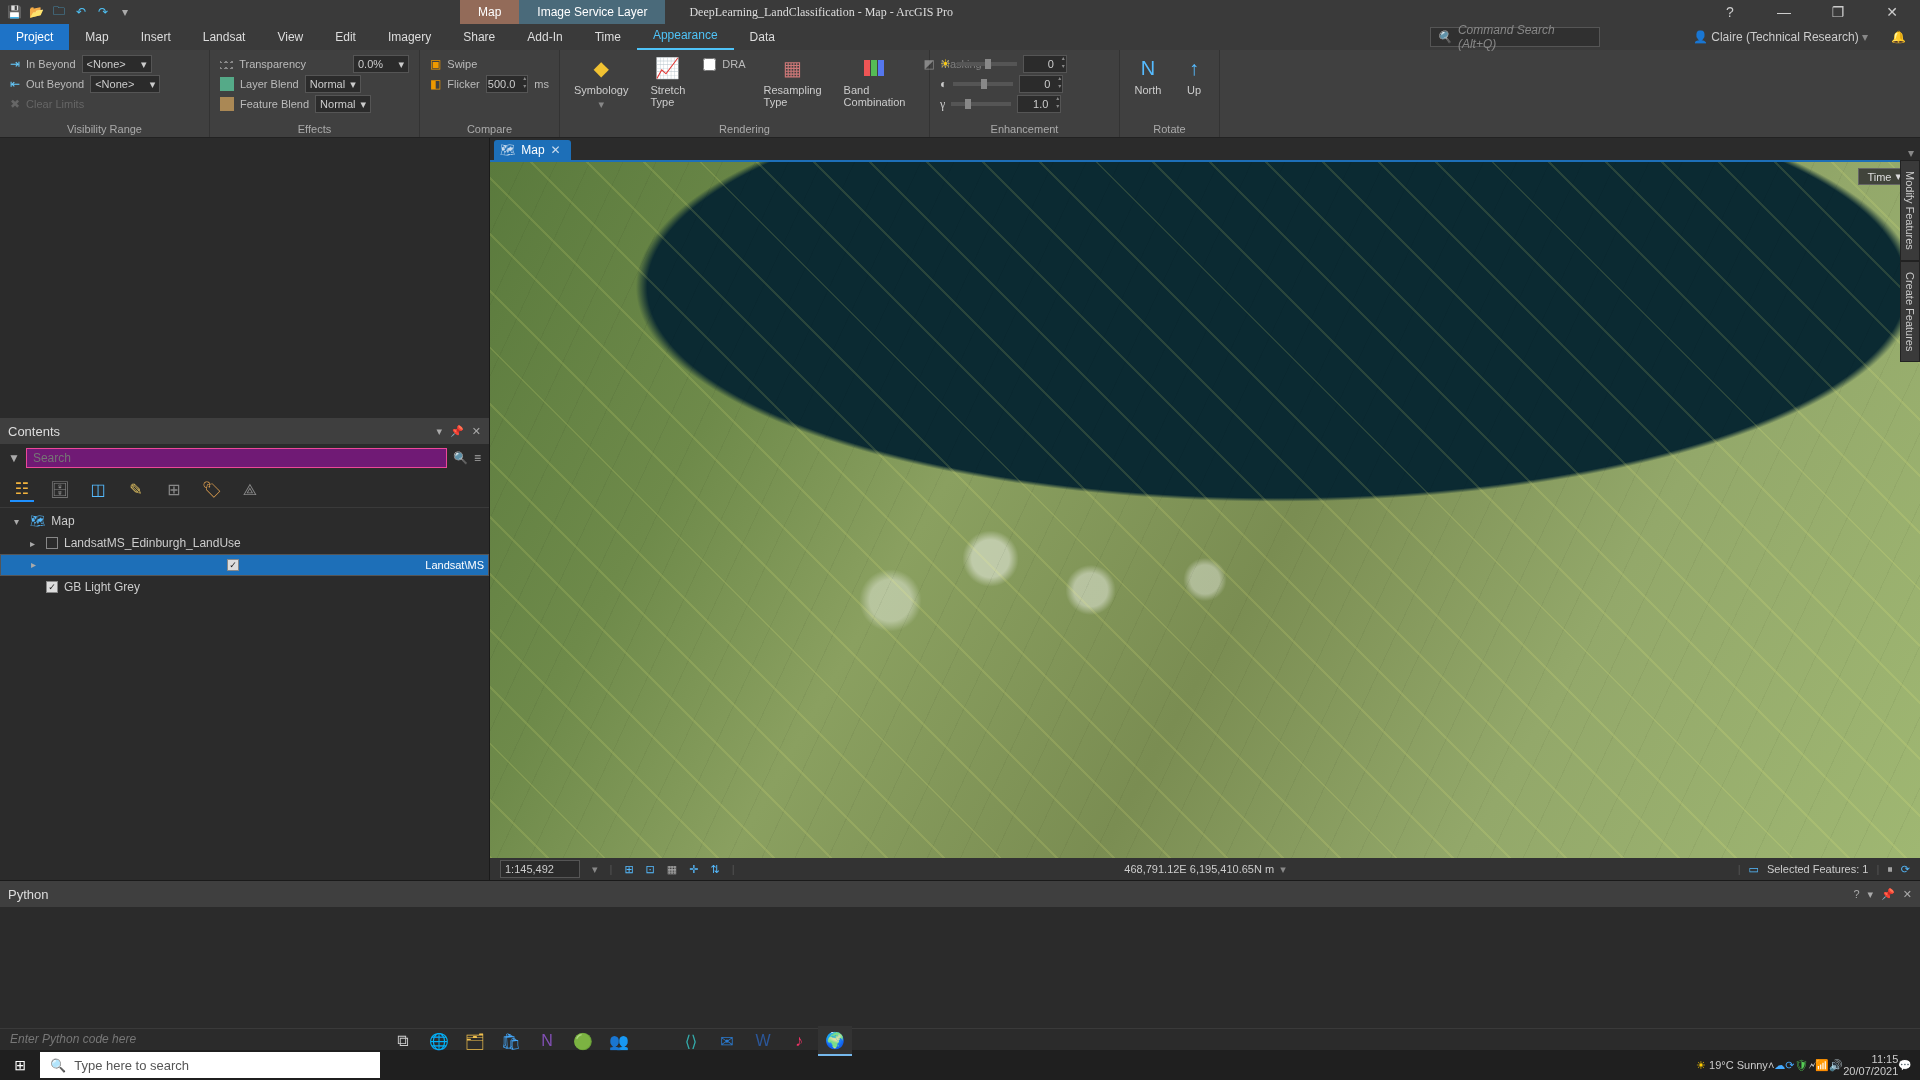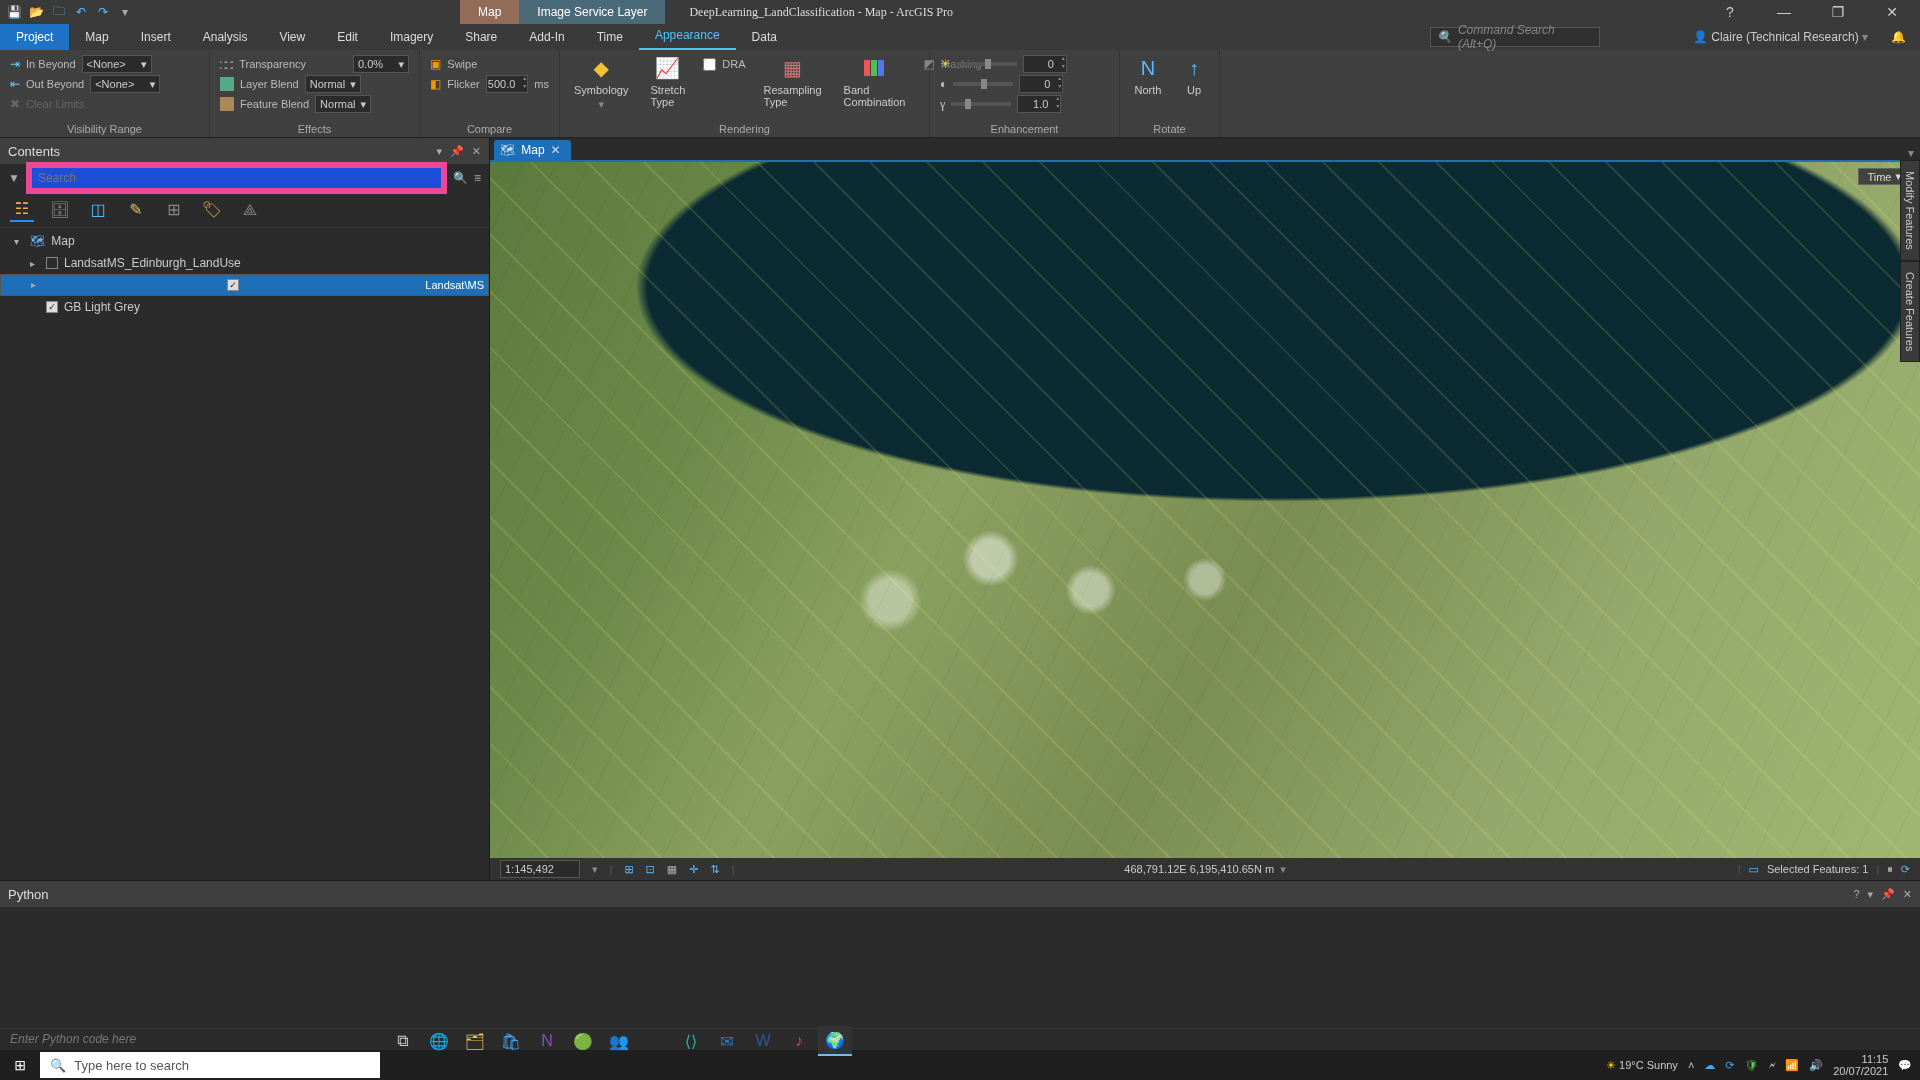--- a/index.html
+++ b/index.html
@@ -40,25 +40,25 @@
 .vbtn { display:flex; flex-direction:column; align-items:center; gap:2px; padding:0 4px; font-size:11px; color:#ccc; }
 .vbtn .ic { width:28px; height:28px; display:flex; align-items:center; justify-content:center; font-size:20px; }
 .slider { width:60px; height:4px; background:#555; position:relative; }
 .slider .thumb { position:absolute; top:-3px; width:6px; height:10px; background:#888; }
 .chip { width:14px; height:14px; }
 
 
 .workarea { position:absolute; top:138px; left:0; right:0; bottom:30px; display:flex; }
 
 
-.contents { width:490px; background:#2b2b2b; border-right:1px solid #1a1a1a; display:flex; flex-direction:column; }
+.contents { width:490px; background:#2b2b2b; border-right:1px solid #1a1a1a; display:flex; flex-direction:column;justify-content:center; }
 .pane-header { height:26px; background:#3f3f3f; display:flex; align-items:center; justify-content:space-between; padding:0 8px; color:#ddd; font-size:13px; }
 .pane-header .phbtns { display:flex; gap:8px; color:#aaa; font-size:11px; }
 .searchrow { height:28px; display:flex; align-items:center; gap:6px; padding:0 8px; }
-.searchrow input { flex:1; height:32px; background:#1d4ed8; border:6px solid #ec4899; color:#ccc; padding:0 6px; font-size:12px; }
+.searchrow input { flex:1; height:20px; background:#701a75; border:1px solid #ec4899; color:#ccc; padding:0 6px; font-size:12px; }
 .toolbar-row { height:36px; display:flex; align-items:center; gap:14px; padding:0 10px; border-bottom:1px solid #3a3a3a; }
 .toolbar-row .tb { width:24px; height:24px; display:flex; align-items:center; justify-content:center; font-size:16px; }
 .toolbar-row .tb.active { border-bottom:2px solid #1e90ff; }
 .section-title { padding:6px 10px; font-weight:600; color:#ddd; font-size:13px; border-bottom:1px solid #3a3a3a; }
 .tree { padding:2px 0; }
 .tree .node { display:flex; align-items:center; gap:6px; height:22px; padding-left:14px; }
 .tree .node.l2 { padding-left:30px; }
 .tree .node.sel { background:#1d6fb8; color:#fff; }
 .tree .exp { width:10px; color:#aaa; font-size:10px; }
 .tree .cb { width:12px; height:12px; border:1px solid #888; display:inline-flex; align-items:center; justify-content:center; font-size:9px; color:#222; background:#ddd; }
@@ -90,21 +90,21 @@
 
 .workarea { bottom:200px; }
 
 
 .taskbar { position:absolute; left:0; right:0; bottom:0; height:30px; background:#1f1f1f; display:flex; align-items:center; }
 .taskbar .start { width:40px; text-align:center; color:#fff; font-size:14px; }
 .taskbar .search { width:340px; height:26px; background:#fff; color:#555; display:flex; align-items:center; gap:8px; padding:0 10px; font-size:13px; }
 .taskbar .tbicons { display:flex; gap:2px; margin-left:6px; }
 .taskbar .tbicons .ti { width:34px; height:30px; display:flex; align-items:center; justify-content:center; font-size:16px; }
 .taskbar .tbicons .ti.active { border-bottom:2px solid #76b9ed; background:#333; }
-.taskbar .tray { margin-left:auto; display:flex; align-items:center; gap:10px; padding-right:8px; color:#ccc; font-size:11px; }
+.taskbar .tray { margin-left:auto; display:flex; align-items:center; padding-right:8px; color:#ccc; font-size:11px; }
 .taskbar .tray .clock { text-align:right; line-height:12px; }
 
 
 .sat { background:
   radial-gradient(ellipse 80% 55% at 55% 18%, #0b2a32 0%, #0b2a32 55%, transparent 56%),
   linear-gradient(120deg,#5a7a3d 0%, #6e8a4a 20%, #8aa060 35%, #7a8d52 55%, #93a86a 75%, #9fb772 100%);
 }
 .sat::before { content:""; position:absolute; left:0; right:0; top:45%; height:30%; background:
   radial-gradient(circle at 35% 40%, rgba(200,200,200,.6) 0 2%, transparent 3%),
   radial-gradient(circle at 42% 55%, rgba(200,200,200,.55) 0 2%, transparent 3%),
@@ -140,21 +140,21 @@
     <span class="wbtn">—</span>
     <span class="wbtn">❐</span>
     <span class="wbtn">✕</span>
   </div>
 </div>
 
 <div class="ribbon-tabs">
   <div class="tab project">Project</div>
   <div class="tab">Map</div>
   <div class="tab">Insert</div>
-  <div class="tab">Analysis</div>
+  <div class="tab">Landsat</div>
   <div class="tab">View</div>
   <div class="tab">Edit</div>
   <div class="tab">Imagery</div>
   <div class="tab">Share</div>
   <div class="tab">Add-In</div>
   <div class="tab">Time</div>
   <div class="tab ctx-active active">Appearance</div>
   <div class="tab">Data</div>
   <div class="cmd-search">
     <span>🔍</span>

